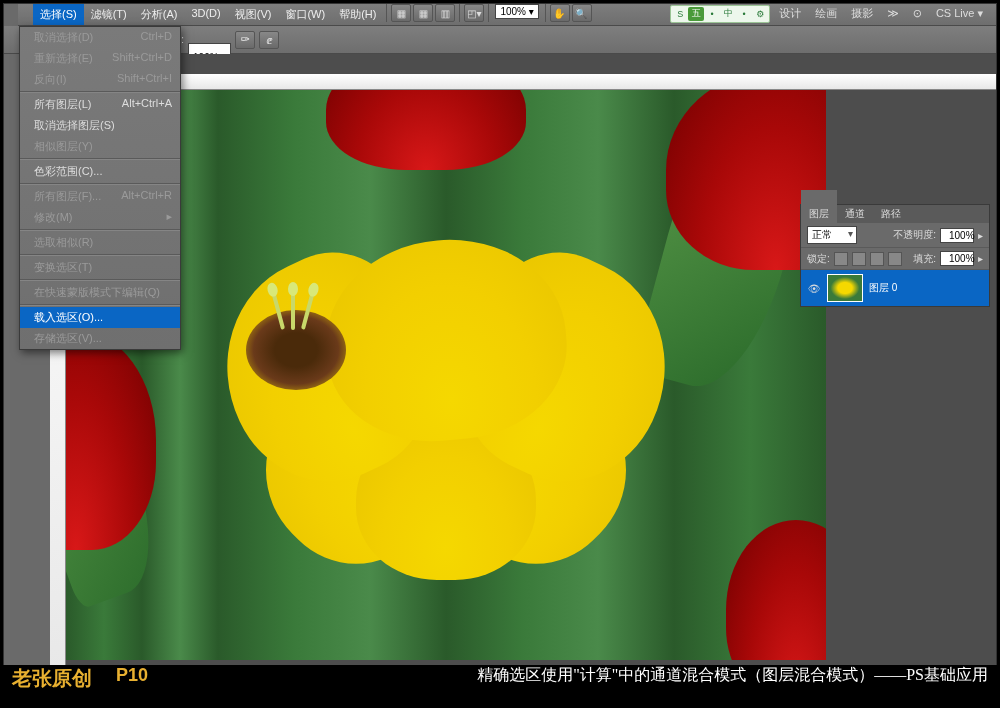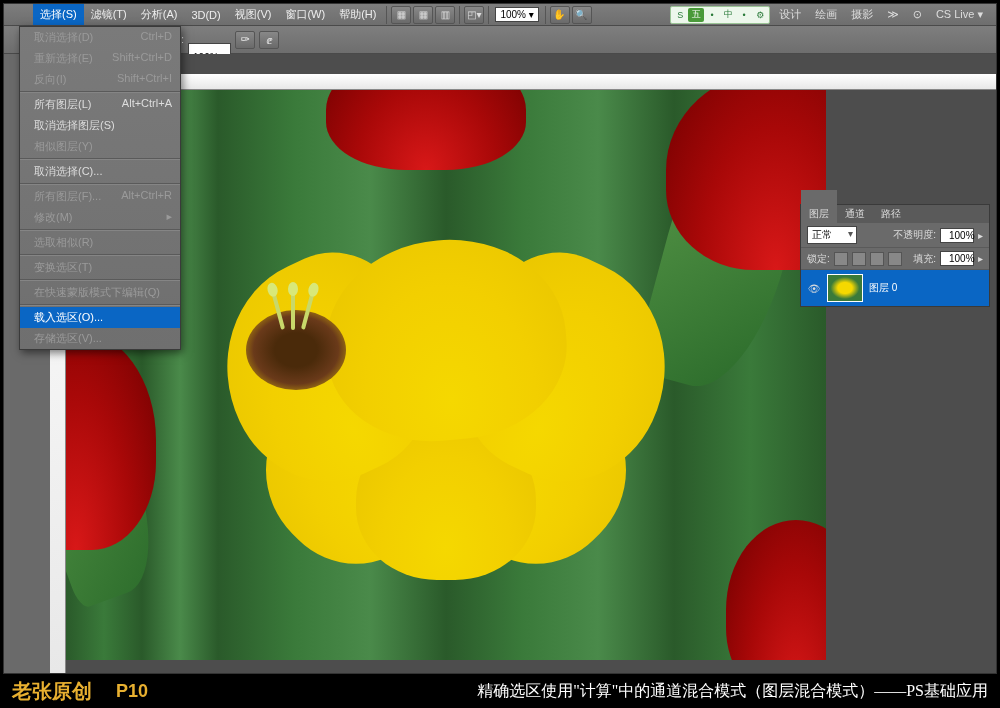--- a/index.html
+++ b/index.html
@@ -1,18 +1,18 @@
 <!DOCTYPE html>
 <html><head>
 <meta charset="utf-8">
 <style>
 * { margin: 0; padding: 0; box-sizing: border-box; font-family: "Microsoft YaHei", "SimSun", Arial, sans-serif; }
 body { width: 1000px; height: 708px; overflow: hidden; background: #000; position: relative; }
 .app { position: absolute; top: 3px; left: 3px; right: 3px; bottom: 34px; background: #6a6a6a; border: 1px solid #333; }
-.menubar { height: 22px; background: linear-gradient(#7d7d7d, #6e6e6e); display: flex; align-items: center; padding-left: 29px; border-bottom: 1px solid #4a4a4a; font-size: 11px; color: #eee; }
+.menubar { height: 22px; background: linear-gradient(#7d7d7d, #6e6e6e); display: flex; align-items: flex-start; padding-left: 15px; border-bottom: 1px solid #4a4a4a; font-size: 11px; color: #eee; margin-left: 14px; }
 .menubar .mi { padding: 3px 7px; cursor: default; position: relative; }
 .menubar .mi.active { background: #0a66c4; color: #fff; }
 .menubar .sep-v { width: 1px; background: #555; margin: 0 3px; height: 18px; }
 .menubar .tbbtn { width: 20px; height: 18px; background: linear-gradient(#888, #6a6a6a); border: 1px solid #555; border-radius: 2px; margin: 0 1px; display: flex; align-items: center; justify-content: center; font-size: 10px; color: #ddd; }
 .menubar .zoom { background: #fff; color: #000; font-size: 10px; padding: 1px 4px; border: 1px solid #444; margin: 0 3px; }
 .right-tools { margin-left: auto; display: flex; align-items: center; gap: 4px; padding-right: 8px; font-size: 11px; color: #ddd; }
 .right-tools .rlink { padding: 2px 5px; }
 .right-tools .ime { display: flex; align-items: center; background: #edf7ec; border: 1px solid #9ac495; padding: 1px; border-radius: 2px; }
 .right-tools .ime span { width: 16px; height: 14px; display: flex; align-items: center; justify-content: center; font-size: 9px; color: #2a7a3a; }
 .optbar { height: 28px; background: linear-gradient(#7e7e7e, #6e6e6e); display: flex; align-items: center; padding-left: 155px; gap: 4px; font-size: 11px; color: #eee; border-bottom: 1px solid #4a4a4a; }
@@ -60,21 +60,21 @@
 .panel-tabs .pt.act { background: #6a6a6a; }
 .panel-row { display: flex; align-items: center; padding: 3px 6px; gap: 4px; border-bottom: 1px solid #5a5a5a; }
 .panel-row .sel { background: #fff; color: #000; padding: 1px 24px 1px 4px; border: 1px solid #444; font-size: 10px; position: relative; }
 .panel-row .sel:after { content: "▾"; position: absolute; right: 3px; color: #555; }
 .panel-row .pct { background: #fff; color: #000; padding: 1px 8px; border: 1px solid #444; font-size: 10px; width: 34px; text-align: right; }
 .panel-row .lock { width: 14px; height: 14px; background: #888; border: 1px solid #555; }
 .layer-row { display: flex; align-items: center; padding: 4px 6px; background: #0a66c4; gap: 6px; }
 .layer-row .eye { width: 14px; height: 14px; display: flex; align-items: center; justify-content: center; }
 .layer-row .thumb { width: 36px; height: 28px; background: radial-gradient(ellipse at center, #f5d800 30%, #3a7a3a 60%); border: 1px solid #fff; }
 .layer-row .lname { color: #fff; font-size: 10px; }
-.footer { position: absolute; bottom: 3px; left: 0; right: 0; height: 27px; background: #000; display: flex; align-items: center; padding: 0 12px; }
+.footer { position: absolute; bottom: 16px; left: 0; right: 0; height: 27px; background: #000; display: flex; align-items: flex-start; padding: 0 12px; }
 .footer .brand { color: #e8b030; font-size: 20px; font-weight: bold; font-family: "KaiTi", "SimSun", serif; }
 .footer .pnum { color: #e8b030; font-size: 18px; font-weight: bold; margin-left: 24px; }
 .footer .desc { color: #fff; font-size: 16px; margin-left: auto; font-family: "SimSun", serif; }
 </style>
 </head>
 <body>
 
 <div class="app">
 
   <div class="menubar">
@@ -140,21 +140,21 @@
         <span>Alt+Ctrl+A</span>
       </div>
     <div class="di">
         <span>取消选择图层(S)</span>
       </div>
     <div class="di dis">
         <span>相似图层(Y)</span>
       </div>
     <hr>
     <div class="di">
-        <span>取消选择(C)...</span>
+        <span>色彩范围(C)...</span>
       </div>
     <hr>
     <div class="di dis">
         <span>所有图层(F)...</span>
         <span>Alt+Ctrl+R</span>
       </div>
     <div class="di dis">
         <span>修改(M)</span>
         <span>▸</span>
       </div>

